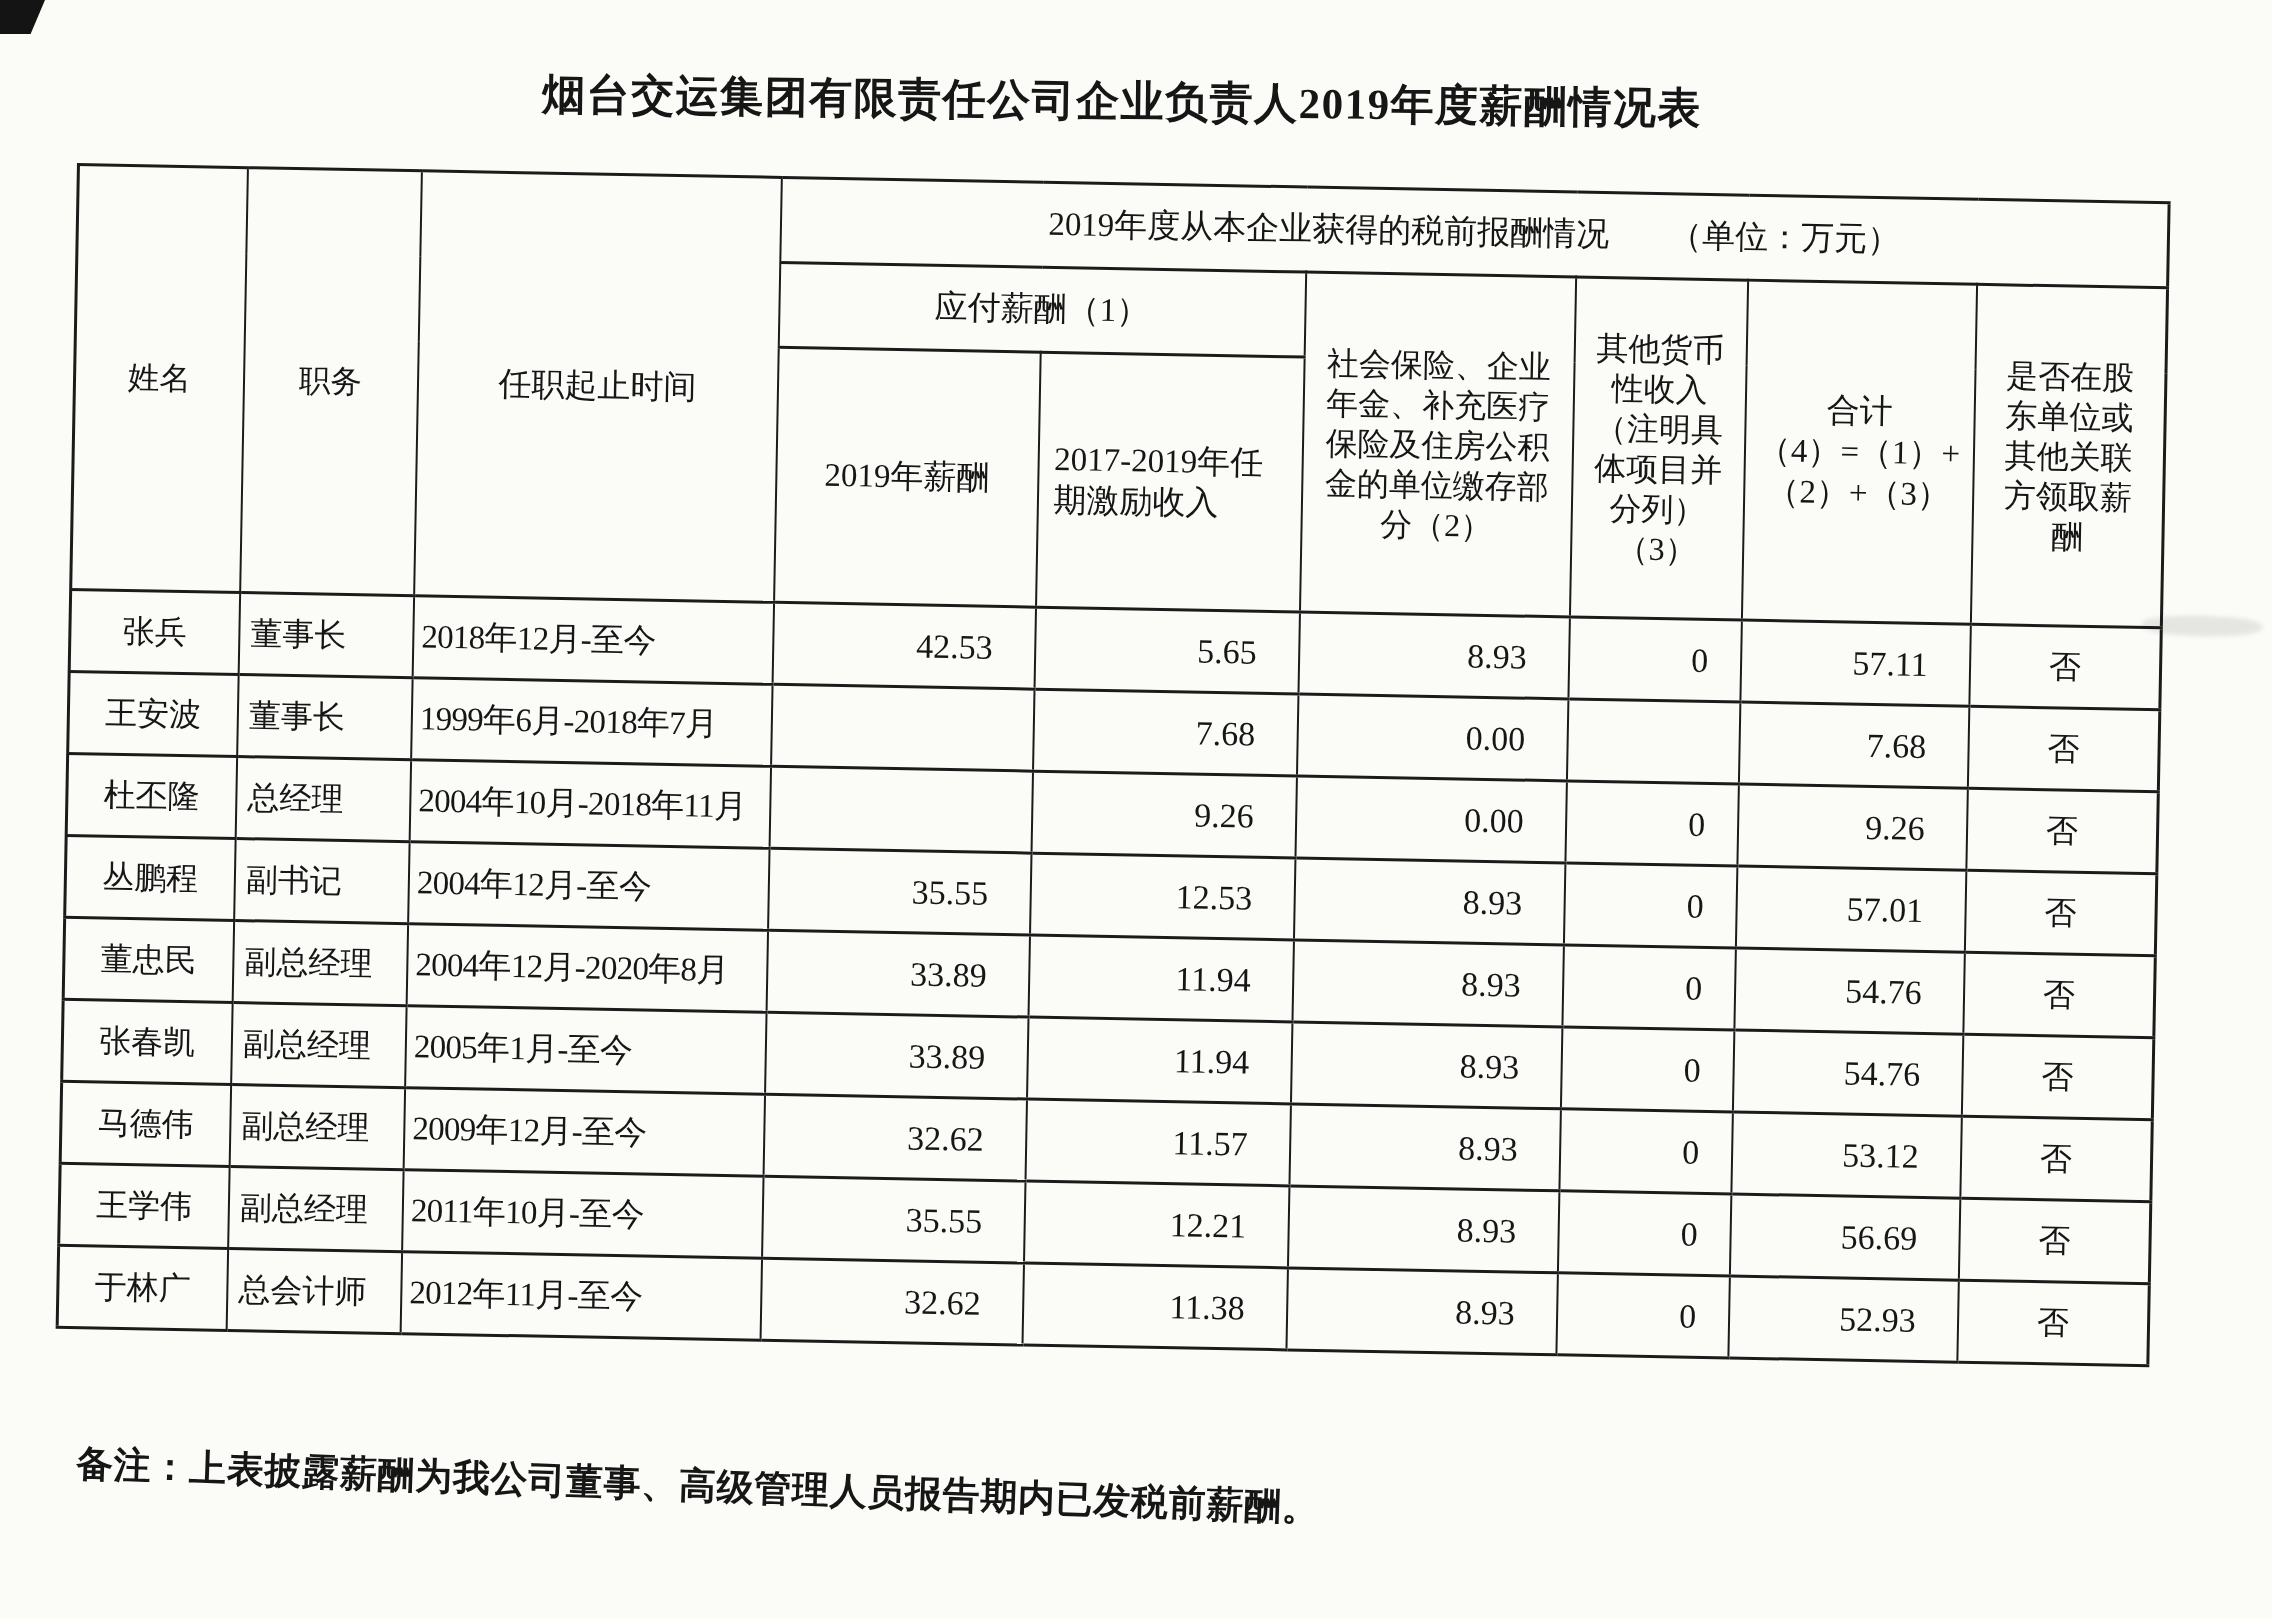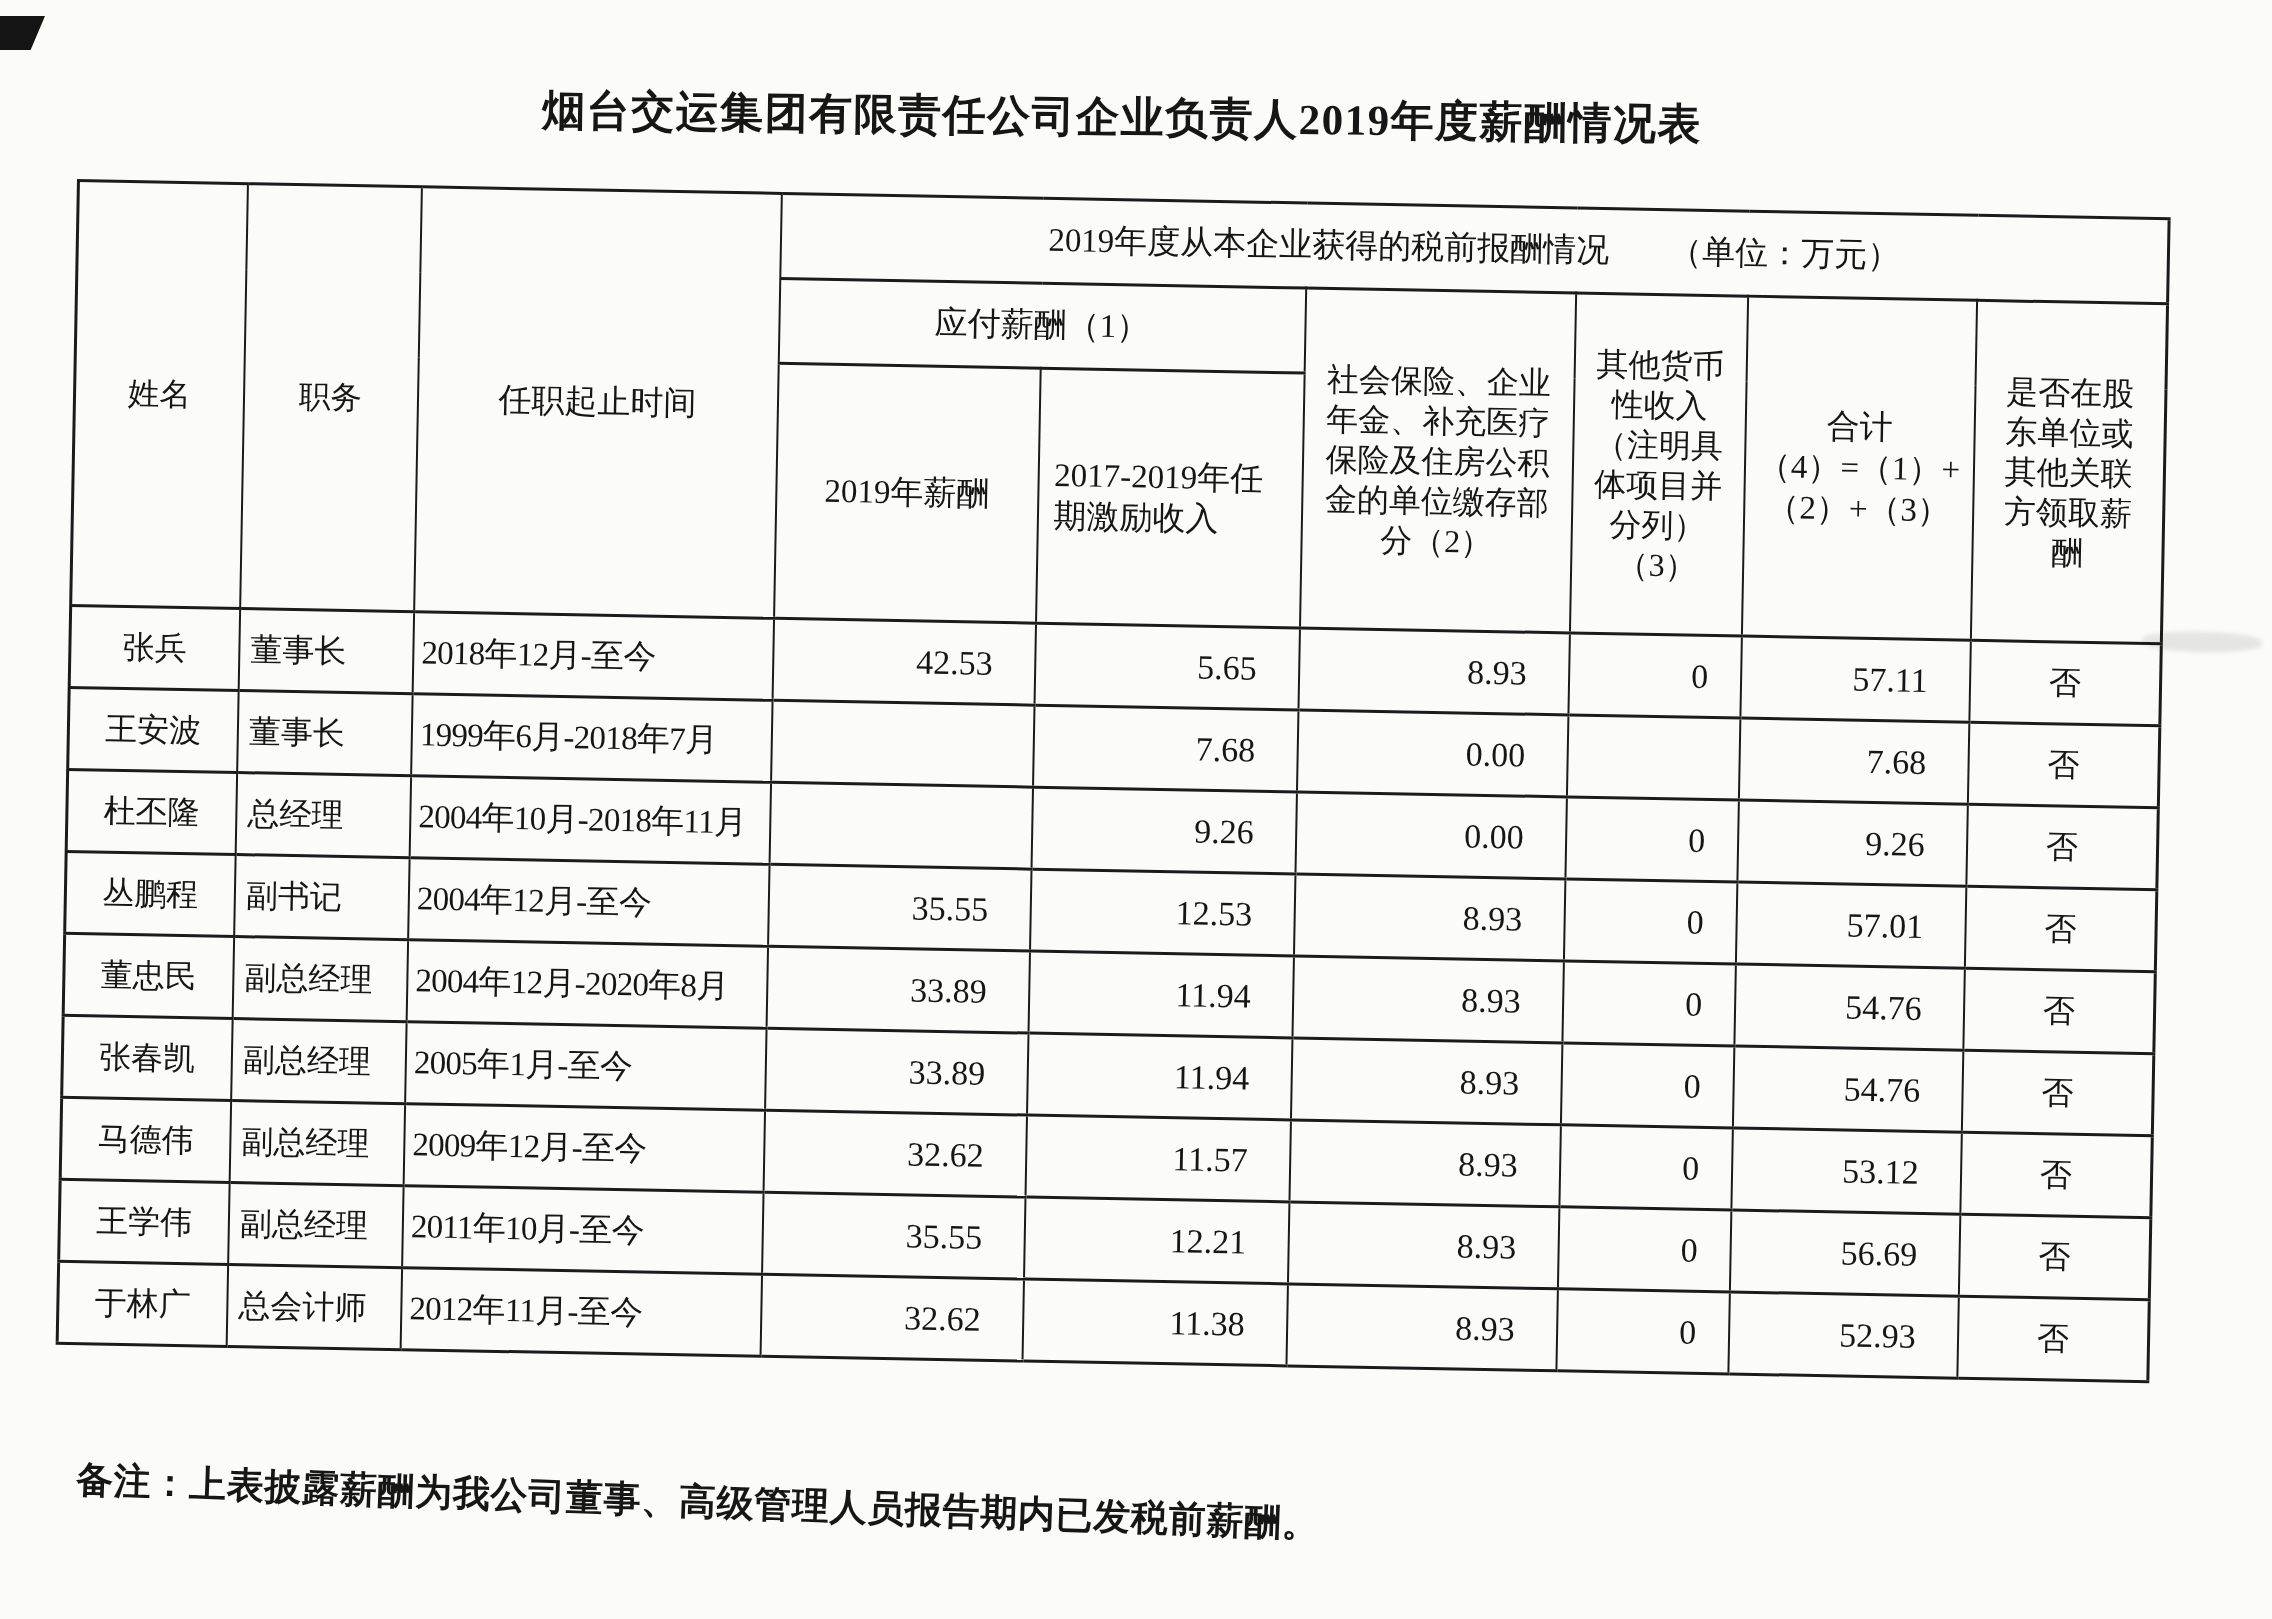--- a/index.html
+++ b/index.html
@@ -4,21 +4,21 @@
 <style>
   html,body{margin:0;padding:0;}
   body{
     width:2273px;height:1619px;
     background:#fbfbf8;
     font-family:"Liberation Serif","DejaVu Serif",serif;
     color:#161616;
     overflow:hidden;
     position:relative;
   }
-  .sheet{position:absolute;inset:0;margin-top:16px;}
+  .sheet{position:absolute;inset:0;}
 
   .doc-title{
     position:absolute;left:77px;top:60px;width:2091px;
     text-align:center;font-size:43px;font-weight:bold;letter-spacing:1.5px;
     white-space:nowrap;
     transform:rotate(0.7deg);transform-origin:0 0;
   }
 
   .tablewrap{
     position:absolute;left:77px;top:163px;

